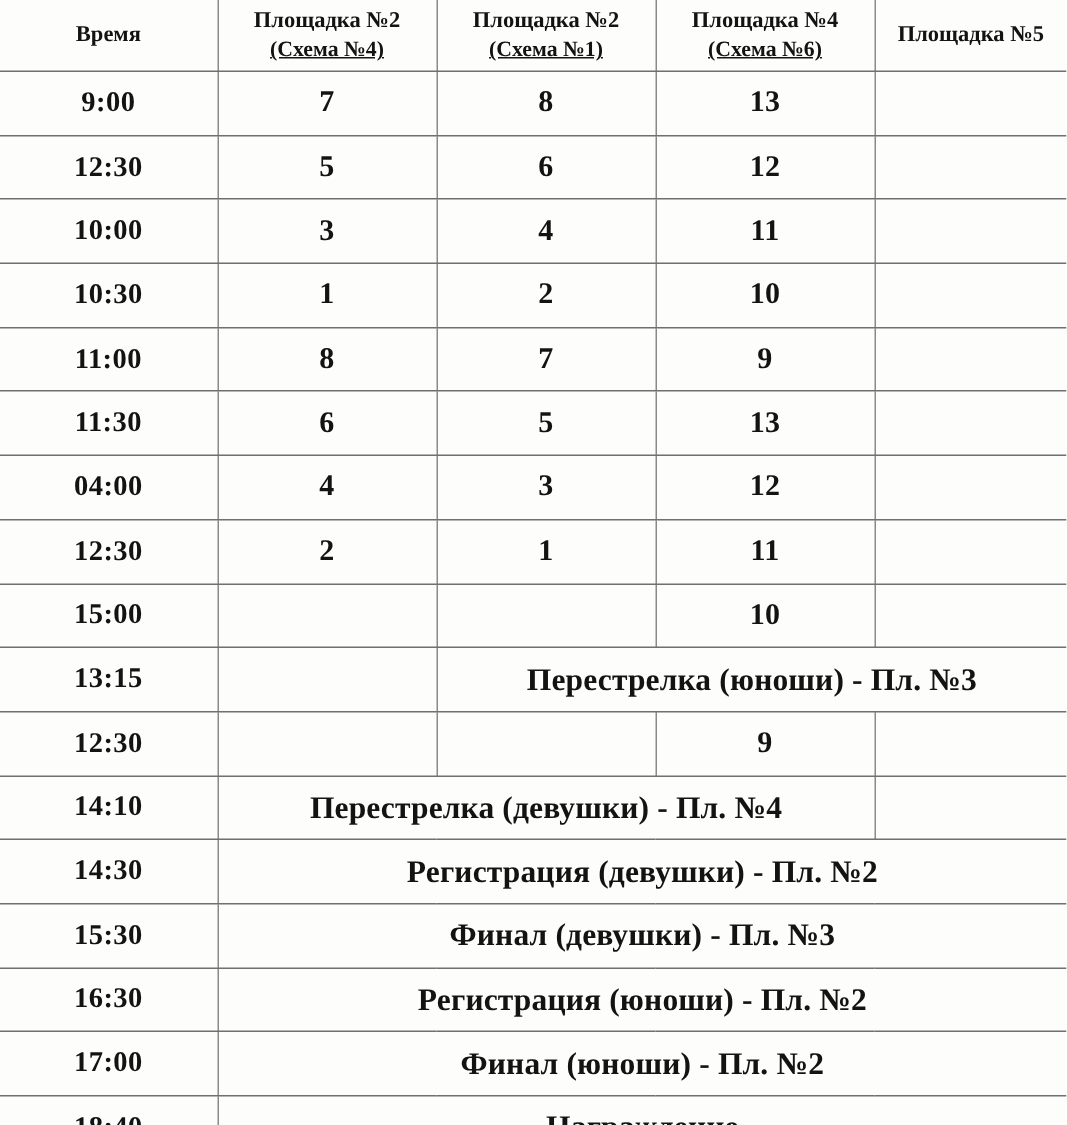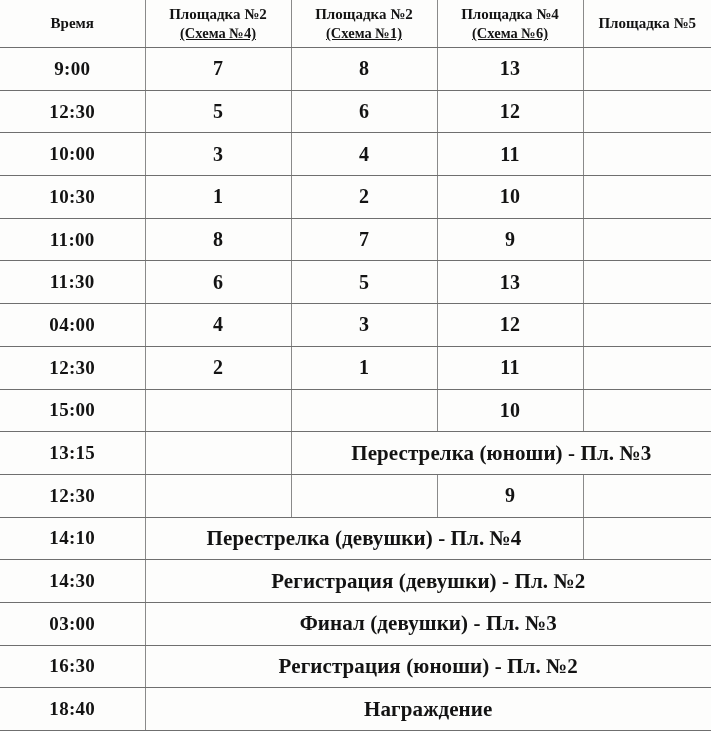--- a/index.html
+++ b/index.html
@@ -172,25 +172,29 @@
       <tr>
         <td class="time-cell">14:10</td>
         <td class="event-cell" colspan="3">Перестрелка (девушки) - Пл. №4</td>
         <td class="empty-cell"></td>
       </tr>
       <tr>
         <td class="time-cell">14:30</td>
         <td class="event-cell" colspan="4">Регистрация (девушки) - Пл. №2</td>
       </tr>
       <tr>
-        <td class="time-cell">03:00</td>
+        <td class="time-cell">15:30</td>
         <td class="event-cell" colspan="4">Финал (девушки) - Пл. №3</td>
       </tr>
       <tr>
         <td class="time-cell">16:30</td>
         <td class="event-cell" colspan="4">Регистрация (юноши) - Пл. №2</td>
+      </tr>
+      <tr>
+        <td class="time-cell">17:00</td>
+        <td class="event-cell" colspan="4">Финал (юноши) - Пл. №2</td>
       </tr>
       <tr>
         <td class="time-cell">18:40</td>
         <td class="event-cell" colspan="4">Награждение</td>
       </tr>
     </tbody>
 </table>
 
 </body></html>

